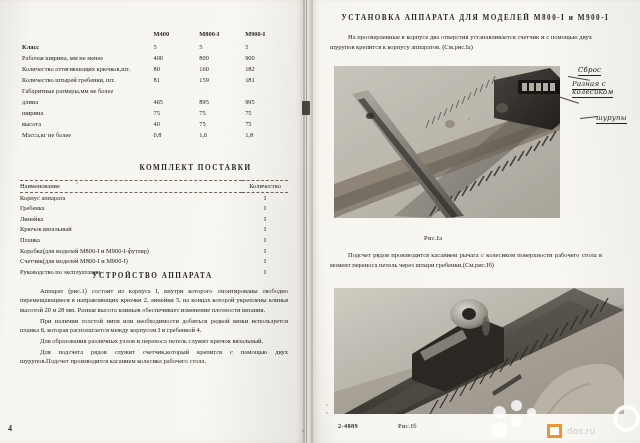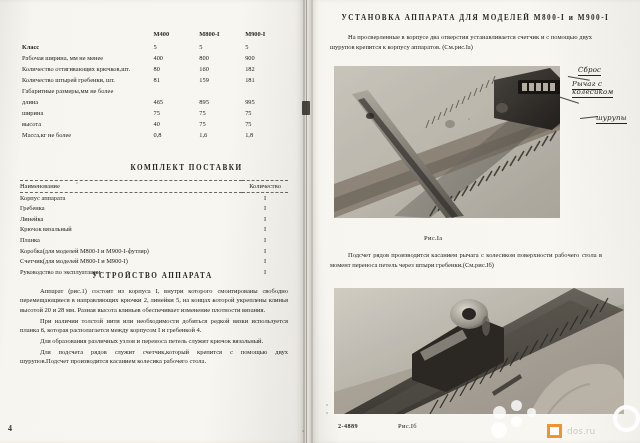--- a/index.html
+++ b/index.html
@@ -32,21 +32,21 @@
   
   #tech-title{left:0;right:0;top:14px;width:305px;}
   #tech-table{left:22px;top:30px;width:265px;}
   table.t{border-collapse:collapse;width:100%;}
   table.t td{font-size:6.4px;line-height:8.4px;vertical-align:top;padding:0 0 2.5px 0;color:#2a2722;}
   table.t td.lbl{width:128px;}
   table.t td.num{width:42px;text-align:left;padding-left:4px;}
   table.t thead td{padding-bottom:5px;}
   .bold{font-weight:bold;}
 
-  #kit-title{left:7px;top:164px;width:359px;}
+  #kit-title{left:16px;top:164px;width:359px;}
   #kit-table{left:20px;top:180px;width:268px;}
   .dashed-top{border-top:1px dashed #6a665e;}
   .dashed-bot{border-bottom:1px dashed #6a665e;}
   table.k{border-collapse:collapse;width:100%;}
   table.k td{font-size:6.4px;line-height:8.6px;padding:1px 0;color:#2a2722;}
   table.k td.q{width:46px;text-align:center;}
   .khead td{font-size:6.2px;}
 
   #dev-title{left:0;top:272px;width:305px;}
   #dev-body{left:20px;top:286px;width:268px;}
@@ -388,21 +388,21 @@
     </svg>
   </div>
 
   <div class="cap" id="cap2">Рис.Iб</div>
   <div class="cap" id="plate-no">2-4889</div>
 
   <div class="hw" id="hw1">
     <u>Сброс</u>
   </div>
   <div class="hw" id="hw2">
-    <u>Рычаг с колесиком</u>
+    <u>Разная с колесиком</u>
   </div>
   <div class="hw" id="hw3">
     <u>шурупы</u>
   </div>
   <div class="lead" style="left:568px;top:76px;width:22px;transform:rotate(10deg);"></div>
   <div class="lead" style="left:558px;top:96px;width:22px;transform:rotate(18deg);"></div>
   <div class="lead" style="left:580px;top:118px;width:18px;transform:rotate(-6deg);"></div>
 
   <div id="wm">
     <div class="ring" style="left:4px;top:10px;width:13px;height:13px;"></div>

